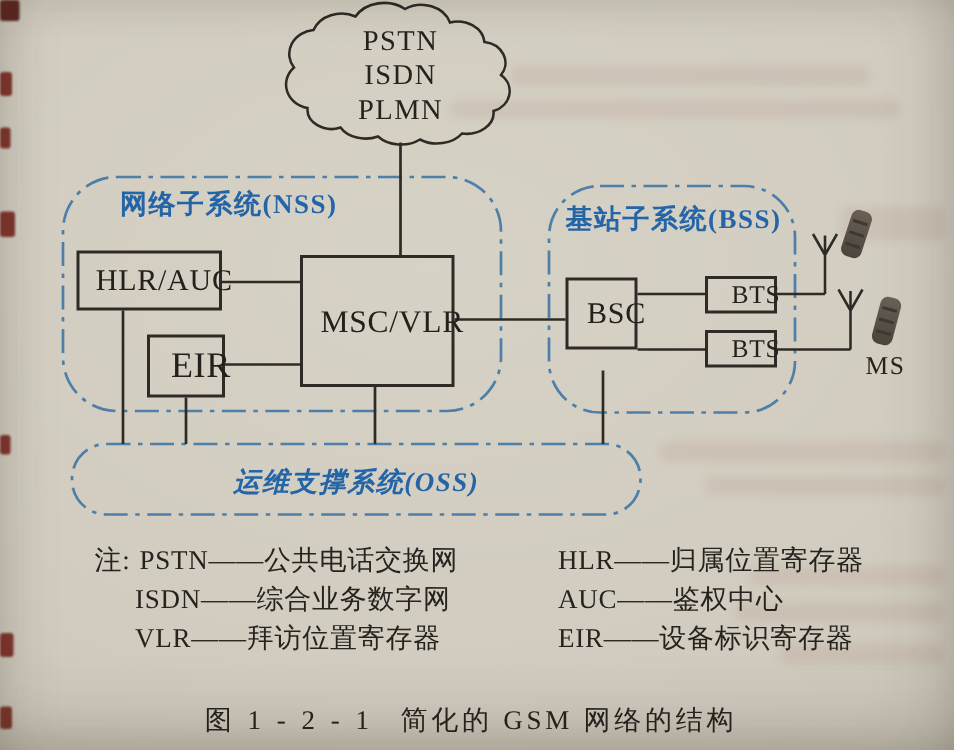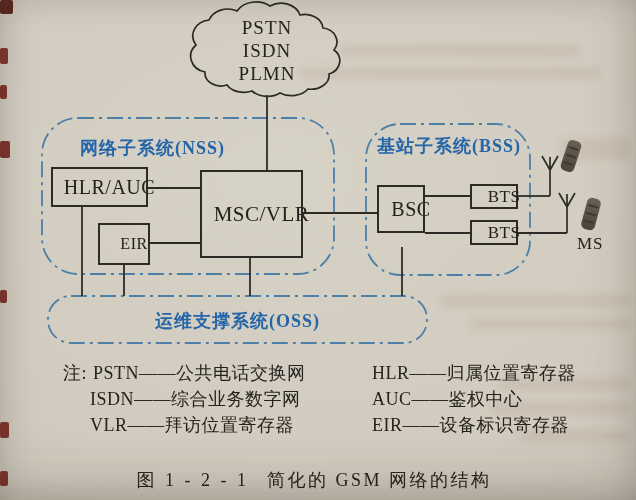--- a/index.html
+++ b/index.html
@@ -115,26 +115,26 @@
       <path d="M586,206 h10 M586,214 h10 M586,222 h10" stroke="#2a251f" stroke-width="2"></path>
     </g>
   </svg>
 
   <div class="cloud-text">
     <div>PSTN</div>
     <div>ISDN</div>
     <div>PLMN</div>
   </div>
 
-  <div class="blue-label" style="left:80px;top:136px;font-size:18px;">网络子系统(NSS)</div>
+  <div class="blue-label" style="left:80px;top:124px;font-size:18px;">网络子系统(NSS)</div>
   <div class="blue-label" style="left:377px;top:134px;font-size:18px;">基站子系统(BSS)</div>
-  <div class="blue-label" style="left:48px;top:309px;width:379px;text-align:center;font-size:18px;">运维支撑系统(OSS)</div>
+  <div class="blue-label" style="left:48px;top:309px;width:379px;text-align:center;font-size:18px;font-style:italic;">运维支撑系统(OSS)</div>
 
   <div class="box" style="left:51px;top:167px;width:97px;height:40px;font-size:20px;">HLR/AUC</div>
-  <div class="box" style="left:98px;top:223px;width:52px;height:42px;font-size:16px;">EIR</div>
+  <div class="box" style="left:98px;top:223px;width:52px;height:42px;font-size:24px;">EIR</div>
   <div class="box" style="left:200px;top:170px;width:103px;height:88px;font-size:21px;">MSC/VLR</div>
   <div class="box" style="left:377px;top:185px;width:48px;height:48px;font-size:20px;">BSC</div>
   <div class="box" style="left:470px;top:184px;width:48px;height:25px;font-size:17px;">BTS</div>
   <div class="box" style="left:470px;top:220px;width:48px;height:25px;font-size:17px;">BTS</div>
 
   <div class="ms-label">MS</div>
 
   <div class="notes notes-left">
     <div class="row">
       <span class="prefix">注:</span><span>PSTN——公共电话交换网</span>

